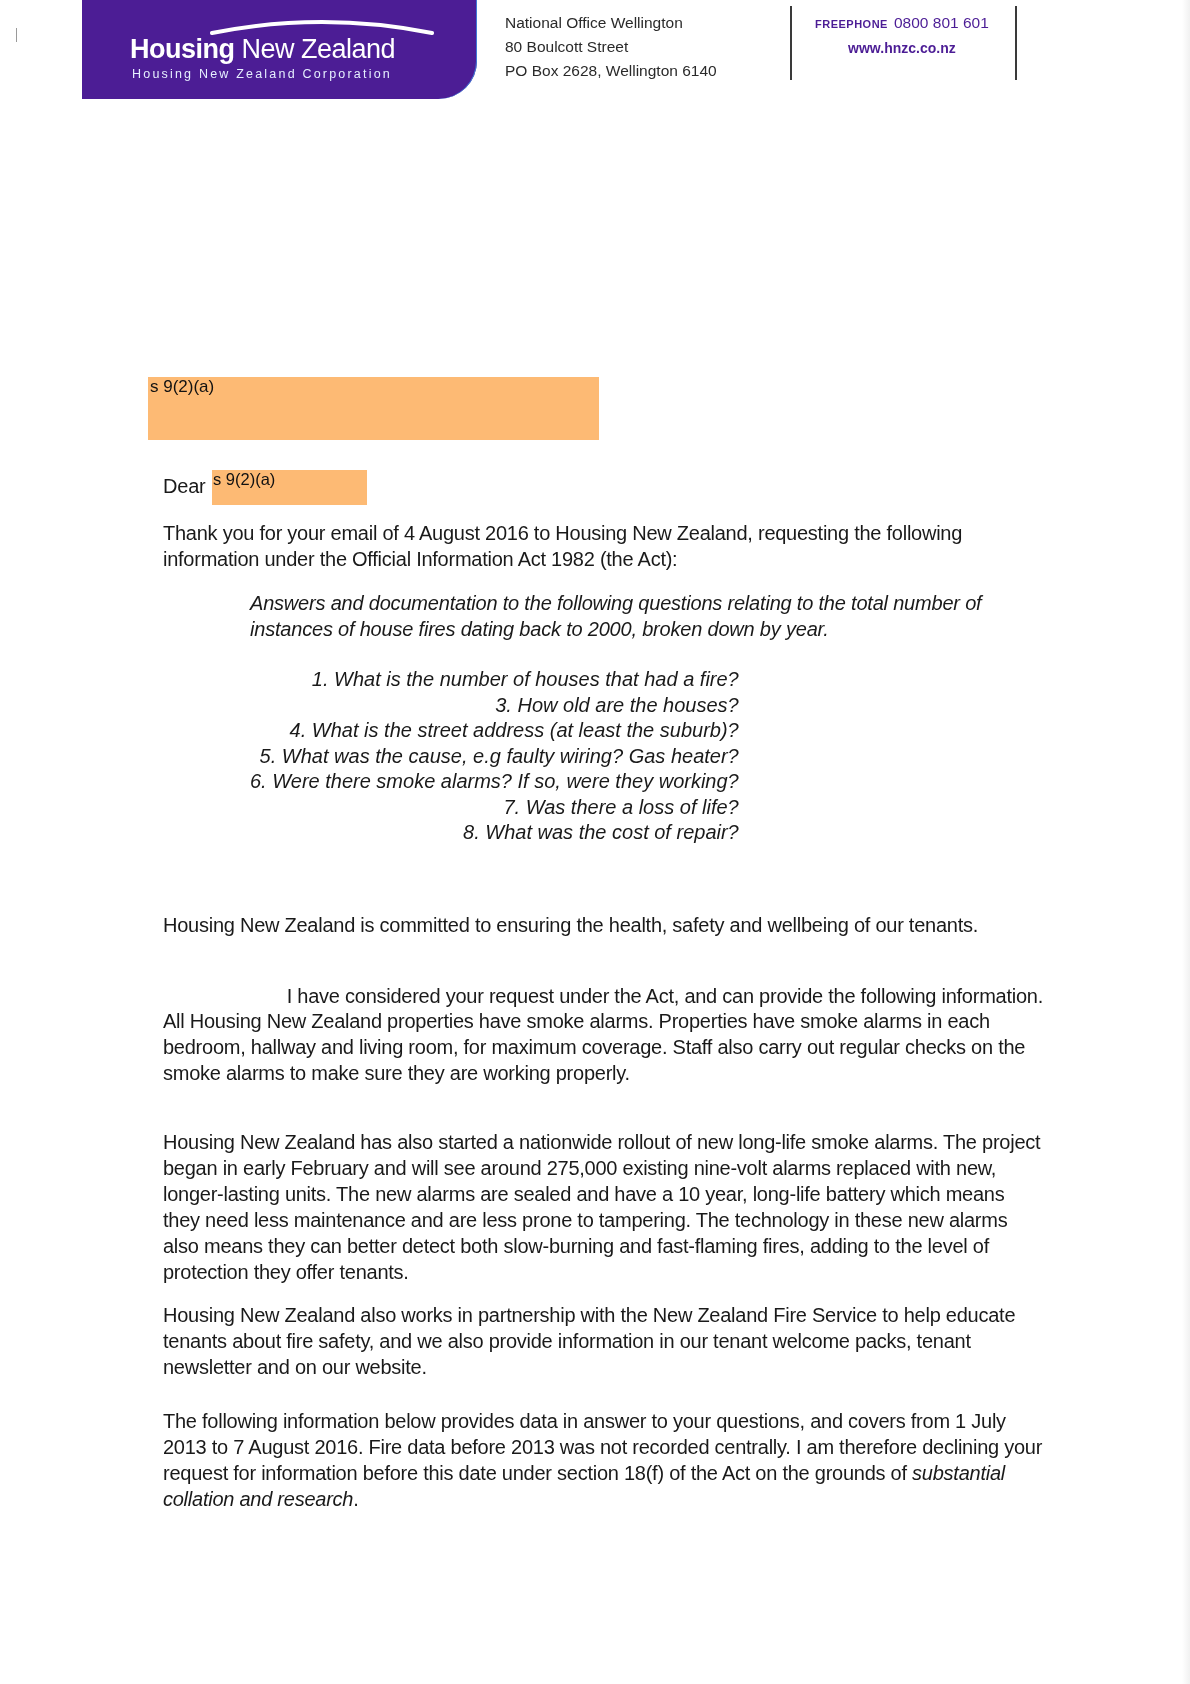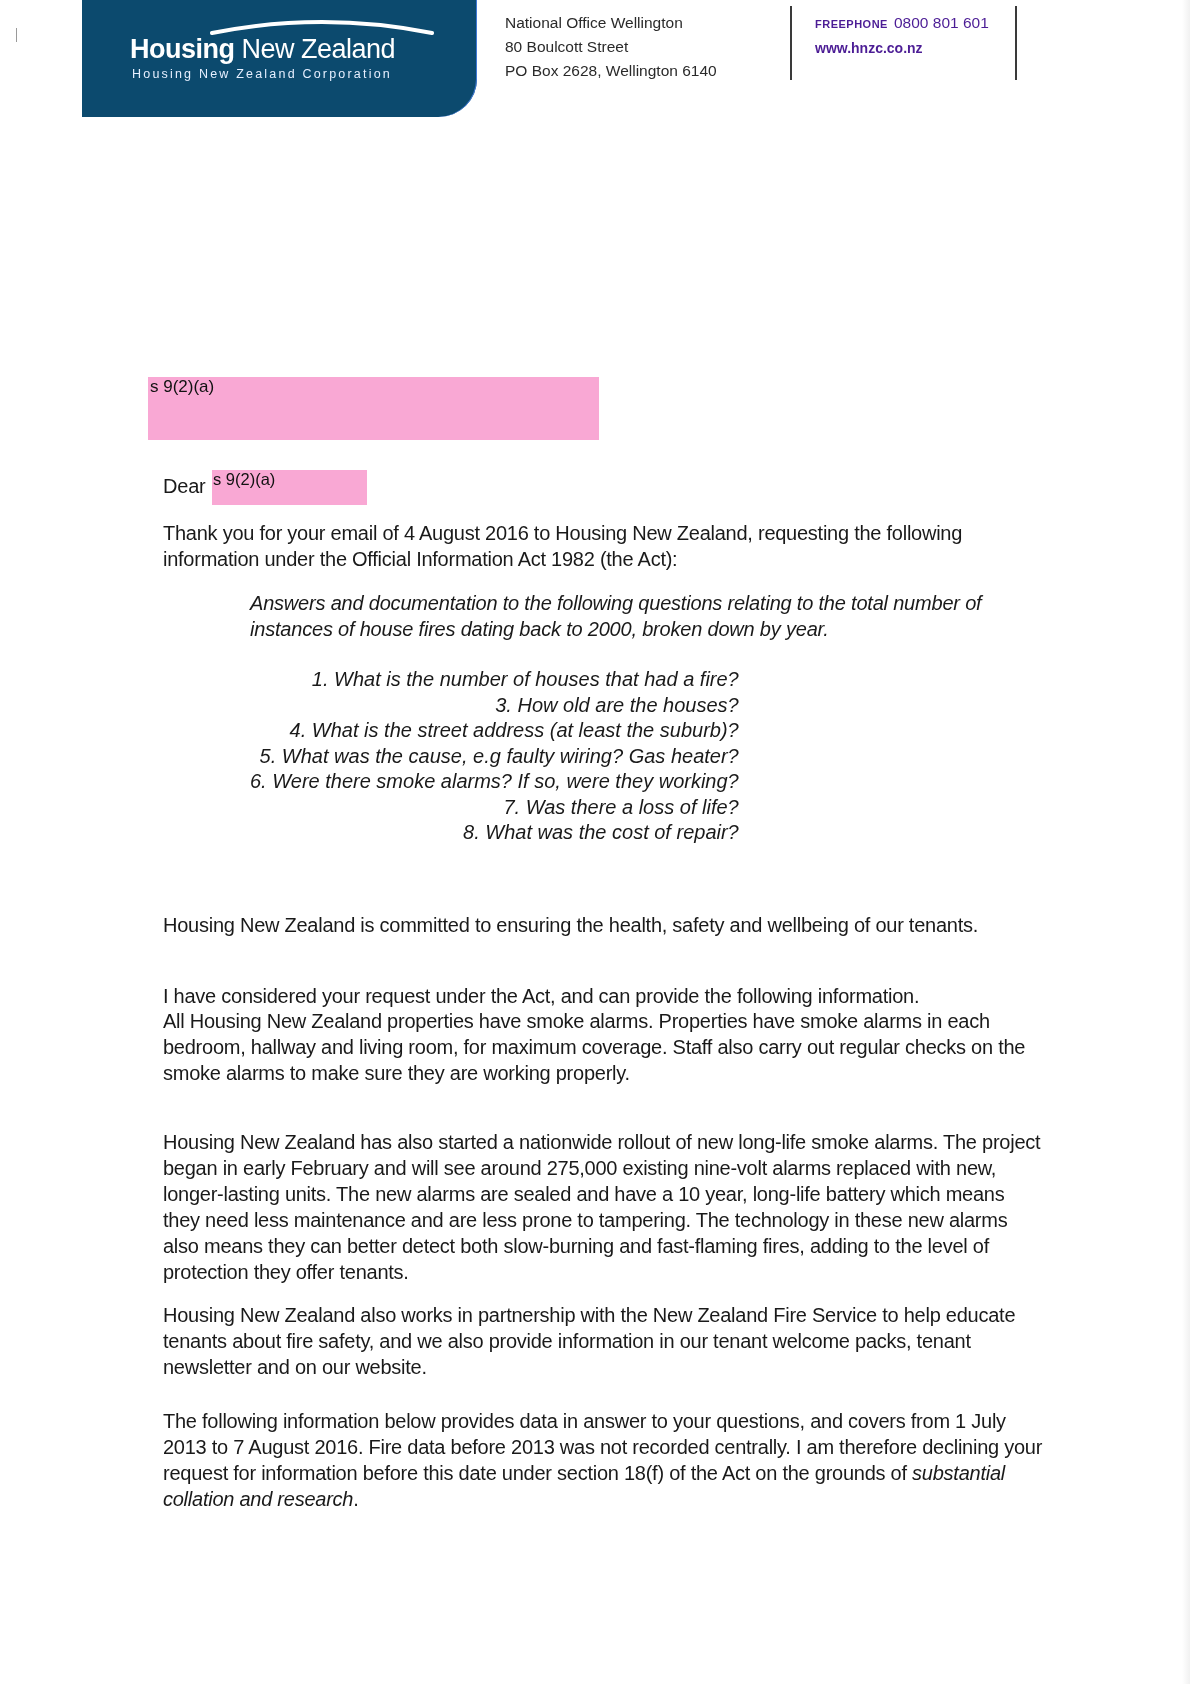--- a/index.html
+++ b/index.html
@@ -30,22 +30,22 @@
       width: 2px;
       height: 14px;
       border-left: 1px solid #9a9a9a;
     }
     
     .logo-block {
       position: absolute;
       left: 82px;
       top: 0;
       width: 395px;
-      height: 117px;
-      background: #0c4a6e;
+      height: 99px;
+      background: #4c1d95;
       border-bottom-right-radius: 38px;
       box-shadow: -1px 0 0 #3f79d6 inset;
     }
     .logo-arc {
       position: absolute;
       left: 125px;
       top: 15px;
       width: 230px;
       height: 22px;
     }
@@ -99,25 +99,26 @@
     }
     .freephone-label {
       font-size: 11px;
       font-weight: bold;
       letter-spacing: 0.5px;
       margin-right: 6px;
     }
     .website {
       font-weight: bold;
       font-size: 14px;
+      text-align: center;
     }
     
     .redaction {
       position: absolute;
-      background: #f9a8d4;
+      background: #fdba74;
       color: #111;
       font-size: 17px;
     }
     .redaction.address-redaction {
       left: 148px;
       top: 377px;
       width: 451px;
       height: 63px;
     }
     .redaction.address-redaction span {
@@ -173,21 +174,21 @@
       margin: 0;
       padding: 0;
       list-style: none;
       font-size: 20px;
       line-height: 25.5px;
       font-style: italic;
       color: #1a1a1a;
     }
     .questions li { margin: 0; padding: 0; white-space: nowrap; text-align: right; }
     .p2 { top: 912px; }
-    .p3 { top: 983px; }
+    .p3 { top: 983px; text-align: right; }
     .p4 { top: 1008px; }
     .p5 { top: 1129px; }
     .p6 { top: 1302px; }
     .p7 { top: 1408px; }
     .body-text p { margin: 0; }
     .body-text em { font-style: italic; }
   </style>
 </head>
 <body>
 

